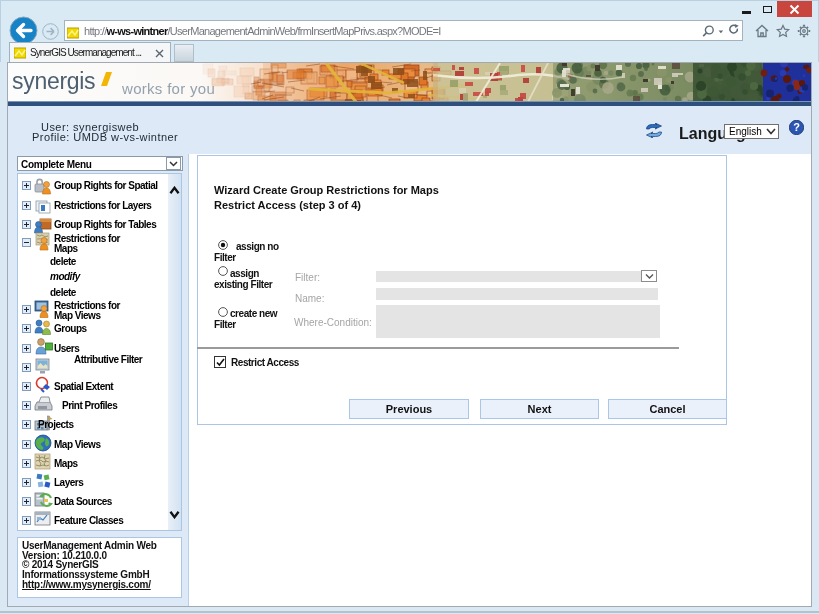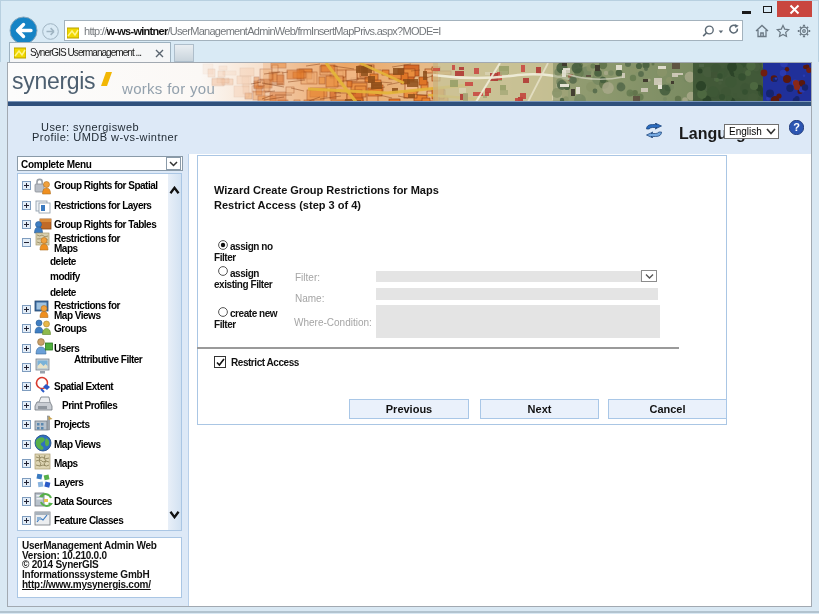--- a/index.html
+++ b/index.html
@@ -547,21 +547,21 @@
 <svg class="abs" style="left:33px;top:231px;" width="20" height="20" viewBox="0 0 20 20">
  <rect x="3" y="2" width="13" height="12" fill="#d8cfae" stroke="#a89a70" stroke-width="0.7"></rect>
  <path d="M4 4 q3 2 5 0 q3 3 6 1 M4 8 q4 -1 6 1 q3 -2 5 0 M4 11 q3 2 6 0 q3 2 5 0" stroke="#8f845e" stroke-width="0.8" fill="none"></path>
  <circle cx="11" cy="9.5" r="3" fill="#f0a03c" stroke="#b06f1e" stroke-width="0.6"></circle>
  <path d="M7 19 q0 -6 4 -6 q4 0 4 6 z" fill="#ef8f1f" stroke="#b06f1e" stroke-width="0.6"></path>
 </svg>
 <div class="ti" style="left:54px;top:233px;">Restrictions for</div>
 <div class="ti" style="left:54px;top:243px;">Maps</div>
 
 <div class="ti" style="left:50px;top:256px;">delete</div>
-<div class="ti" style="left:50px;top:271px;">modify</div>
+<div class="ti" style="left:50px;top:271px;font-style:italic;">modify</div>
 <div class="ti" style="left:50px;top:287px;">delete</div>
 
 <div class="exp plus" style="left:22px;top:305px;"></div>
 <svg class="abs" style="left:33px;top:298px;" width="20" height="20" viewBox="0 0 20 20">
  <rect x="2" y="3" width="13" height="10" fill="#3b6aa0" stroke="#26496f" stroke-width="0.8"></rect>
  <rect x="3.5" y="4.5" width="10" height="7" fill="#9fc2e0"></rect>
  <circle cx="11" cy="10.5" r="3" fill="#f0a03c" stroke="#b06f1e" stroke-width="0.6"></circle>
  <path d="M7 19.5 q0 -6 4 -6 q4 0 4 6 z" fill="#ef8f1f" stroke="#b06f1e" stroke-width="0.6"></path>
 </svg>
 <div class="ti" style="left:54px;top:300px;">Restrictions for</div>
@@ -612,21 +612,21 @@
 <div class="exp plus" style="left:22px;top:420px;"></div>
 <svg class="abs" style="left:33px;top:413px;" width="21" height="20" viewBox="0 0 21 20">
  <rect x="2" y="8" width="12" height="9" fill="#b8c2cc" stroke="#707a84" stroke-width="0.8"></rect>
  <rect x="4" y="10" width="2.5" height="2.5" fill="#5a88b0"></rect>
     <rect x="8" y="10" width="2.5" height="2.5" fill="#5a88b0"></rect>
  <rect x="4" y="14" width="2.5" height="2.5" fill="#5a88b0"></rect>
     <rect x="8" y="14" width="2.5" height="2.5" fill="#5a88b0"></rect>
  <rect x="14.5" y="3" width="2" height="14" fill="#9aa4ae" stroke="#70767e" stroke-width="0.5"></rect>
  <path d="M15.5 3 l4 3 l-4 1 z" fill="#c8a048"></path>
 </svg>
-<div class="ti" style="left:54px;top:419px;text-align:center;">Projects</div>
+<div class="ti" style="left:38px;top:419px;text-align:center;">Projects</div>
 
 <div class="exp plus" style="left:22px;top:440px;"></div>
 <svg class="abs" style="left:33px;top:433px;" width="20" height="20" viewBox="0 0 20 20">
  <circle cx="10" cy="10" r="8" fill="#2f6fc0" stroke="#1d4a85" stroke-width="0.8"></circle>
  <path d="M4 6 q4 -3 7 -1 q2 2 -1 4 q-4 2 -1 4 q3 2 0 4 q-5 -1 -6 -5 q-1 -4 1 -6" fill="#57b04a"></path>
  <path d="M13 5 q4 2 3 6 q-1 3 -3 2 q-2 -2 0 -8" fill="#57b04a"></path>
 </svg>
 <div class="ti" style="left:54px;top:439px;">Map Views</div>
 
 <div class="exp plus" style="left:22px;top:459px;"></div>
@@ -675,21 +675,21 @@
 </div>
 
 <div class="abs" style="left:197px;top:155px;width:530px;height:270px;background:#ffffff;border:1px solid #aac6e4;"></div>
 <div class="abs" style="left:214px;top:184px;font-size:11px;font-weight:bold;color:#111;">Wizard Create Group Restrictions for Maps</div>
 <div class="abs" style="left:214px;top:199px;font-size:11px;font-weight:bold;color:#111;">Restrict Access (step 3 of 4)</div>
 
 <svg class="abs" style="left:218px;top:240px;" width="10" height="10" viewBox="0 0 10 10">
  <circle cx="5" cy="5" r="4.4" fill="#fff" stroke="#555" stroke-width="1"></circle>
  <circle cx="5" cy="5" r="2.2" fill="#111"></circle>
 </svg>
-<div class="abs" style="left:230px;top:241px;font-size:10px;letter-spacing:-0.45px;font-weight:bold;color:#111;text-align:center;">assign no</div>
+<div class="abs" style="left:236px;top:241px;font-size:10px;letter-spacing:-0.45px;font-weight:bold;color:#111;text-align:center;">assign no</div>
 <div class="abs" style="left:214px;top:252px;font-size:10px;letter-spacing:-0.45px;font-weight:bold;color:#111;">Filter</div>
 
 <svg class="abs" style="left:218px;top:266px;" width="10" height="10" viewBox="0 0 10 10">
  <circle cx="5" cy="5" r="4.4" fill="#fff" stroke="#555" stroke-width="1"></circle>
 </svg>
 <div class="abs" style="left:230px;top:268px;font-size:10px;letter-spacing:-0.45px;font-weight:bold;color:#111;">assign</div>
 <div class="abs" style="left:214px;top:279px;font-size:10px;letter-spacing:-0.45px;font-weight:bold;color:#111;">existing Filter</div>
 
 <svg class="abs" style="left:218px;top:307px;" width="10" height="10" viewBox="0 0 10 10">
  <circle cx="5" cy="5" r="4.4" fill="#fff" stroke="#555" stroke-width="1"></circle>

